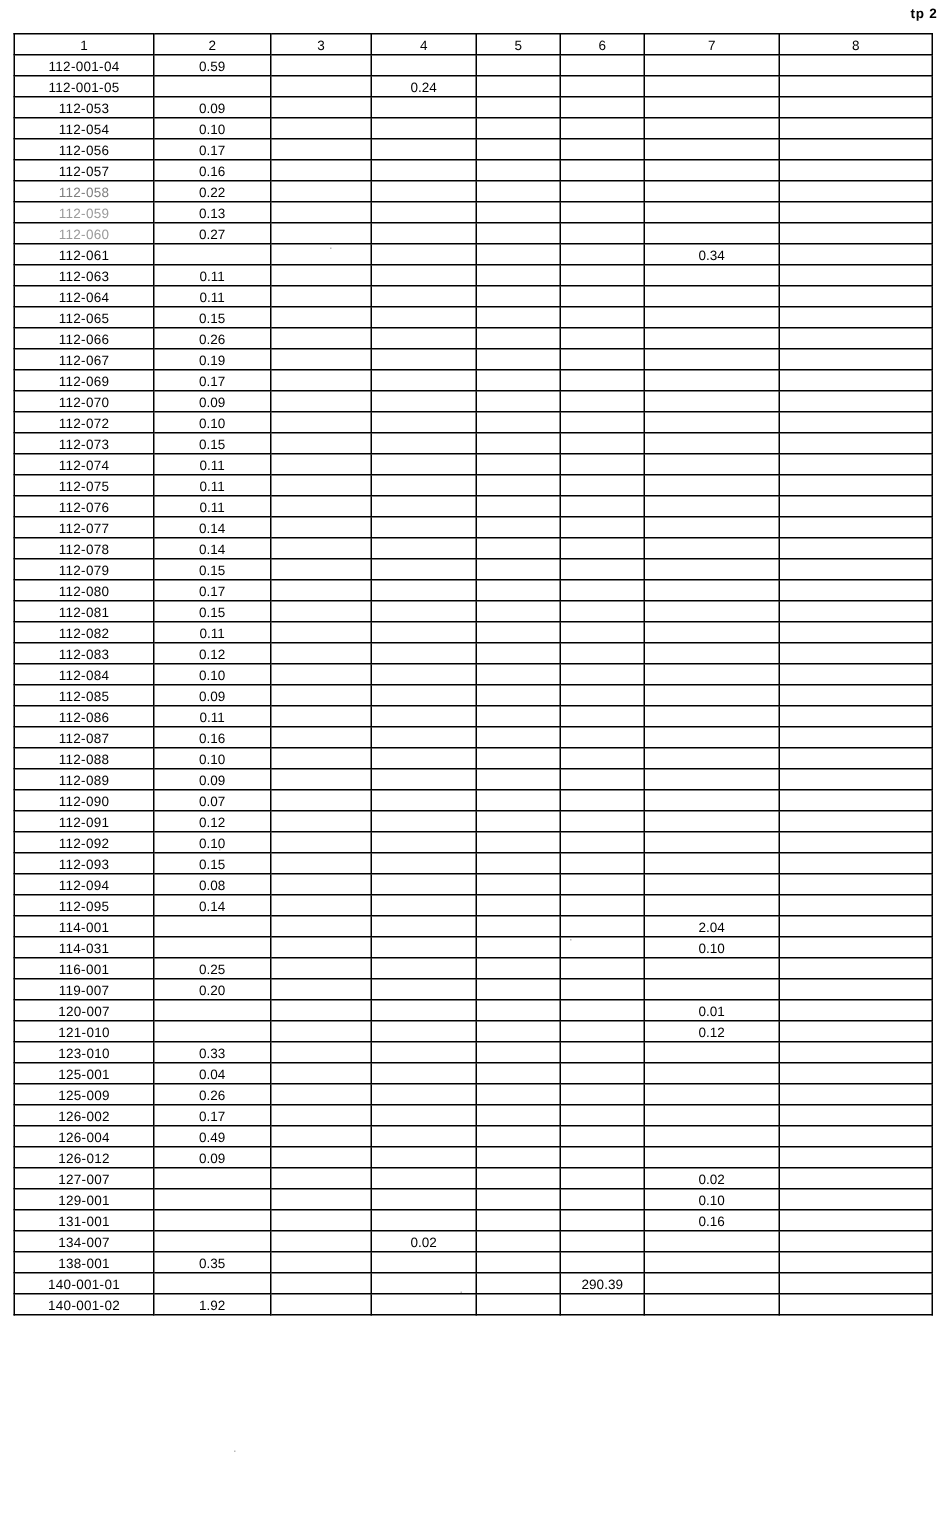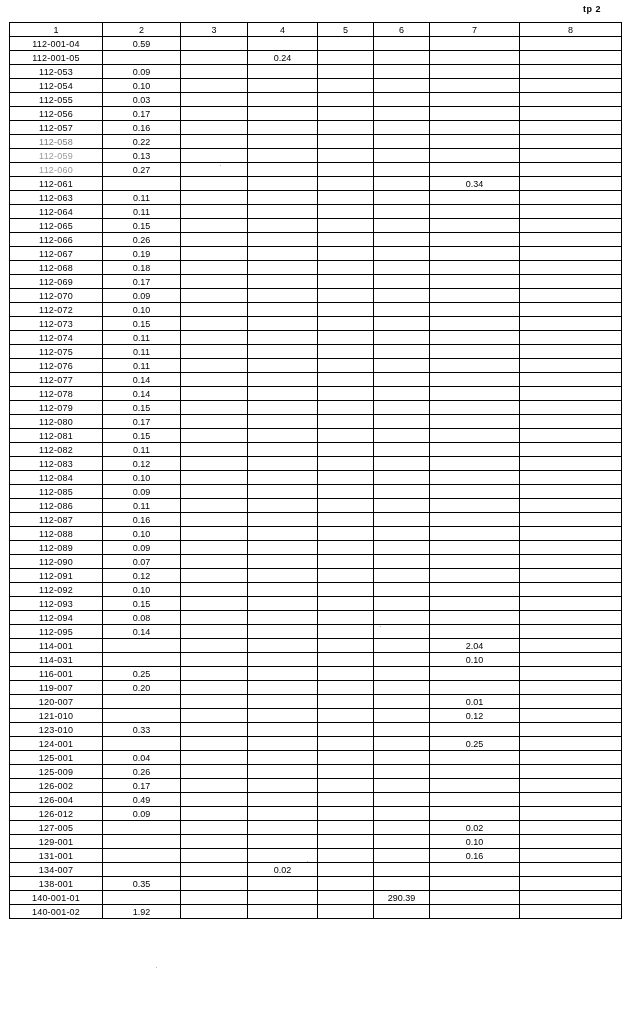--- a/index.html
+++ b/index.html
@@ -17,21 +17,21 @@
   }
   .page {
     position: relative;
     width: 629px;
     height: 1014px;
     box-sizing: border-box;
   }
   .page-header {
     position: absolute;
     top: 4px;
-    right: 28px;
+    right: 4px;
     font-size: 9px;
     font-weight: bold;
     letter-spacing: 0.5px;
   }
   .table-wrap {
     position: absolute;
     top: 22px;
     left: 9px;
     width: 612px;
   }
@@ -149,30 +149,20 @@
             <td class="lbl">112-054</td>
             <td class="val">0.10</td>
             <td class="val"></td>
             <td class="val"></td>
             <td class="val"></td>
             <td class="val"></td>
             <td class="val"></td>
             <td class="val"></td>
           </tr>
           <tr>
-            <td class="lbl">112-055</td>
-            <td class="val">0.03</td>
-            <td class="val"></td>
-            <td class="val"></td>
-            <td class="val"></td>
-            <td class="val"></td>
-            <td class="val"></td>
-            <td class="val"></td>
-          </tr>
-          <tr>
             <td class="lbl">112-056</td>
             <td class="val">0.17</td>
             <td class="val"></td>
             <td class="val"></td>
             <td class="val"></td>
             <td class="val"></td>
             <td class="val"></td>
             <td class="val"></td>
           </tr>
           <tr>
@@ -269,30 +259,20 @@
             <td class="lbl">112-067</td>
             <td class="val">0.19</td>
             <td class="val"></td>
             <td class="val"></td>
             <td class="val"></td>
             <td class="val"></td>
             <td class="val"></td>
             <td class="val"></td>
           </tr>
           <tr>
-            <td class="lbl">112-068</td>
-            <td class="val">0.18</td>
-            <td class="val"></td>
-            <td class="val"></td>
-            <td class="val"></td>
-            <td class="val"></td>
-            <td class="val"></td>
-            <td class="val"></td>
-          </tr>
-          <tr>
             <td class="lbl">112-069</td>
             <td class="val">0.17</td>
             <td class="val"></td>
             <td class="val"></td>
             <td class="val"></td>
             <td class="val"></td>
             <td class="val"></td>
             <td class="val"></td>
           </tr>
           <tr>
@@ -609,30 +589,20 @@
             <td class="lbl">123-010</td>
             <td class="val">0.33</td>
             <td class="val"></td>
             <td class="val"></td>
             <td class="val"></td>
             <td class="val"></td>
             <td class="val"></td>
             <td class="val"></td>
           </tr>
           <tr>
-            <td class="lbl">124-001</td>
-            <td class="val"></td>
-            <td class="val"></td>
-            <td class="val"></td>
-            <td class="val"></td>
-            <td class="val"></td>
-            <td class="val">0.25</td>
-            <td class="val"></td>
-          </tr>
-          <tr>
             <td class="lbl">125-001</td>
             <td class="val">0.04</td>
             <td class="val"></td>
             <td class="val"></td>
             <td class="val"></td>
             <td class="val"></td>
             <td class="val"></td>
             <td class="val"></td>
           </tr>
           <tr>
@@ -669,21 +639,21 @@
             <td class="lbl">126-012</td>
             <td class="val">0.09</td>
             <td class="val"></td>
             <td class="val"></td>
             <td class="val"></td>
             <td class="val"></td>
             <td class="val"></td>
             <td class="val"></td>
           </tr>
           <tr>
-            <td class="lbl">127-005</td>
+            <td class="lbl">127-007</td>
             <td class="val"></td>
             <td class="val"></td>
             <td class="val"></td>
             <td class="val"></td>
             <td class="val"></td>
             <td class="val">0.02</td>
             <td class="val"></td>
           </tr>
           <tr>
             <td class="lbl">129-001</td>

